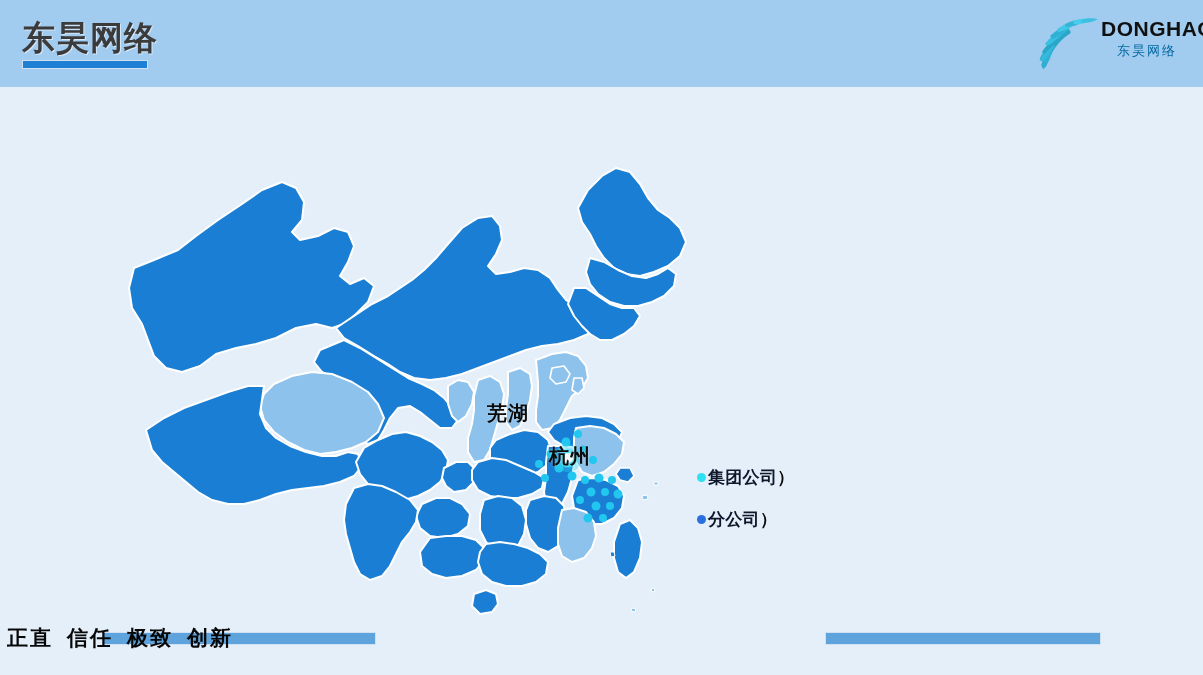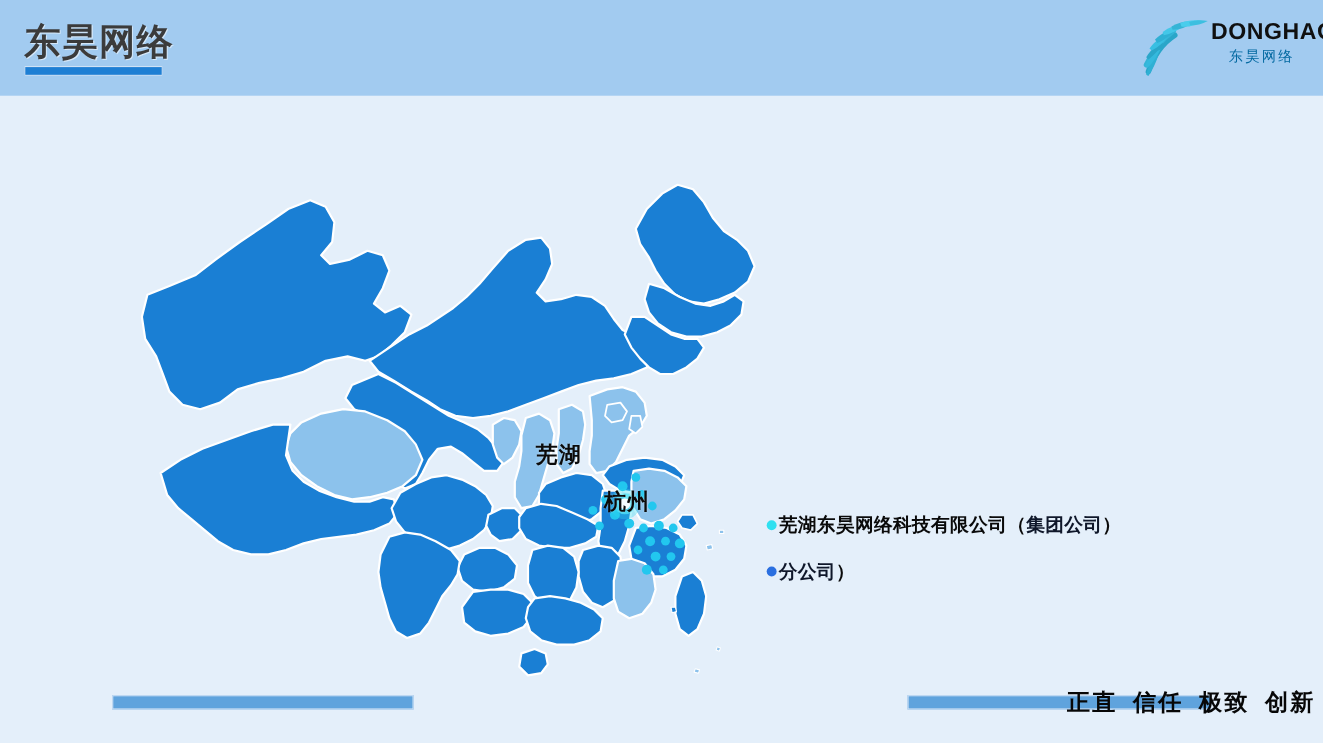--- a/index.html
+++ b/index.html
@@ -149,21 +149,21 @@
     border: 1px solid #cfe2f5;
     box-sizing: border-box;
   }
   #footer-bar-left { left: 102px; width: 274px; }
   #footer-bar-right { left: 825px; width: 276px; }
   #footer-slogan {
     position: absolute;
     left: 0;
     top: 624px;
     width: 1203px;
-    text-align: right;
+    text-align: left;
     font-size: 21px;
     font-weight: bold;
     color: #070707;
     letter-spacing: 2px;
     pointer-events: none;
   }
   #footer-slogan span { margin: 0 7px; }
 </style>
 </head>
 <body>
@@ -305,21 +305,20 @@
   </svg>
 </div>
 
 <div class="map-label" id="label-wuhu">芜湖</div>
 <div class="map-label" id="label-hangzhou">杭州</div>
 
 <div id="legend">
 
   <div class="legend-row">
     <span class="legend-dot" style="background:#2fe0f0"></span>
-    <span class="legend-text">芜湖东昊网络科技有限公司（</span>
     <span class="legend-em">集团公司</span>
     <span class="legend-text">）</span>
   </div>
 
   <div class="legend-row">
     <span class="legend-dot" style="background:#2a6fe0"></span>
     <span class="legend-em">分公司</span>
     <span class="legend-text">）</span>
   </div>
 

